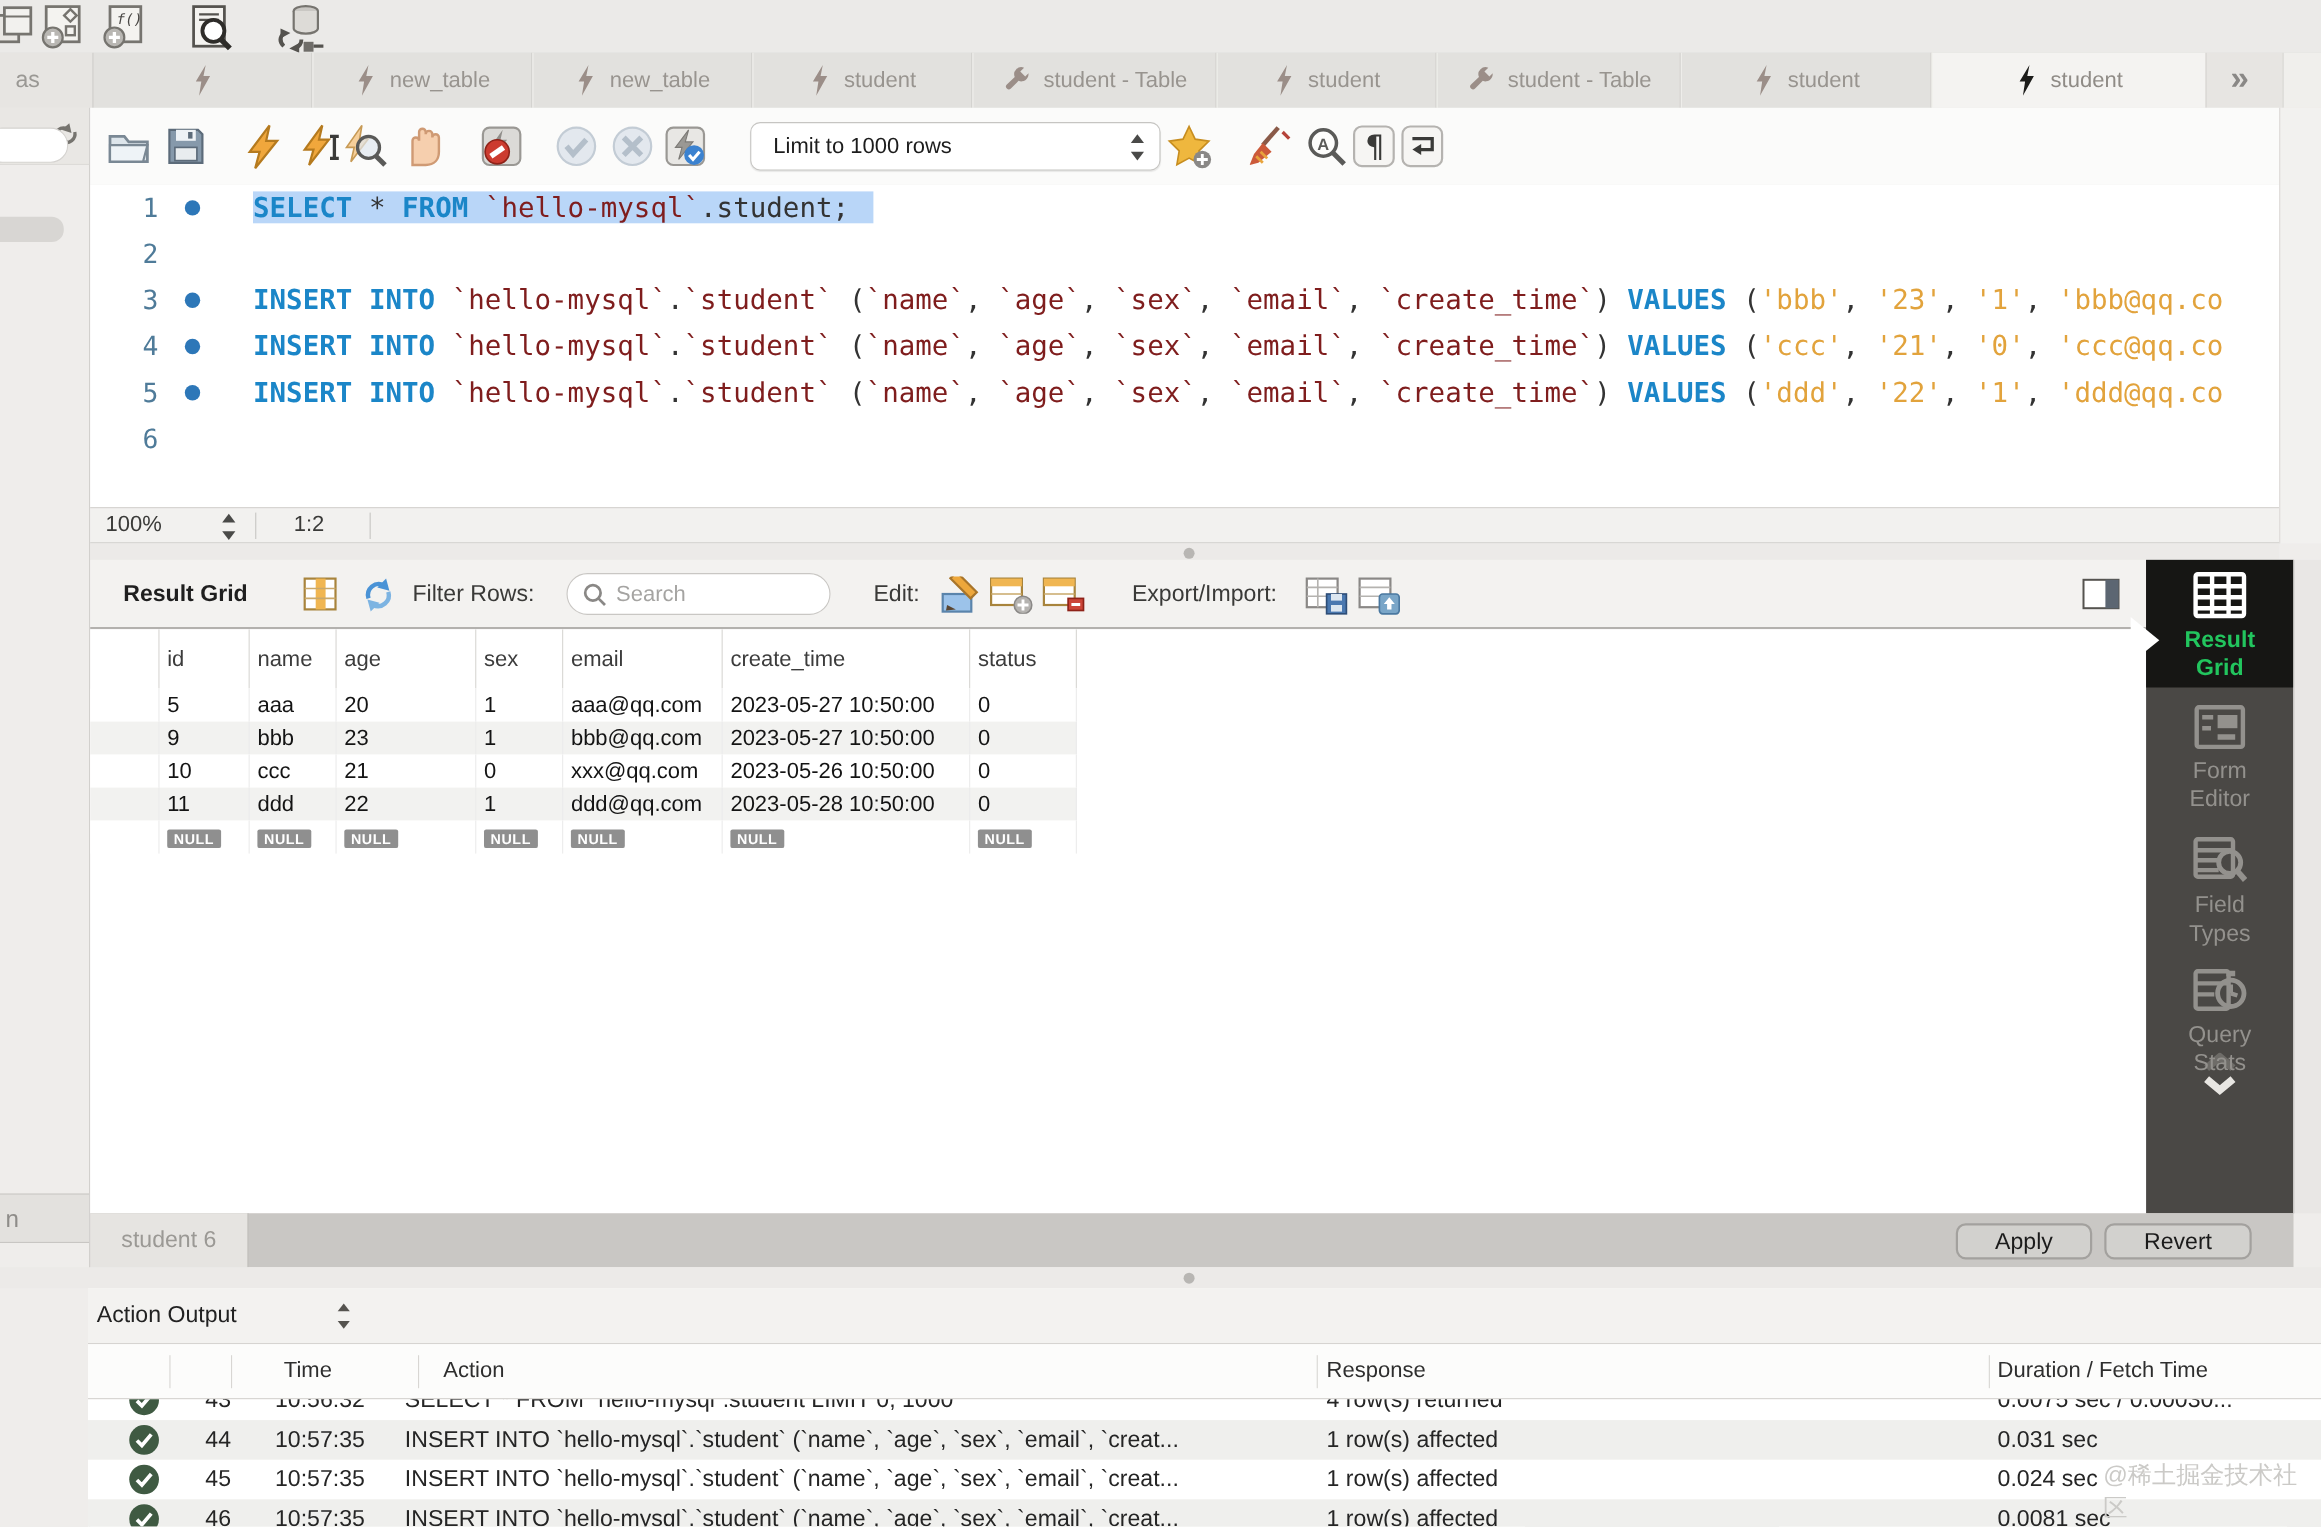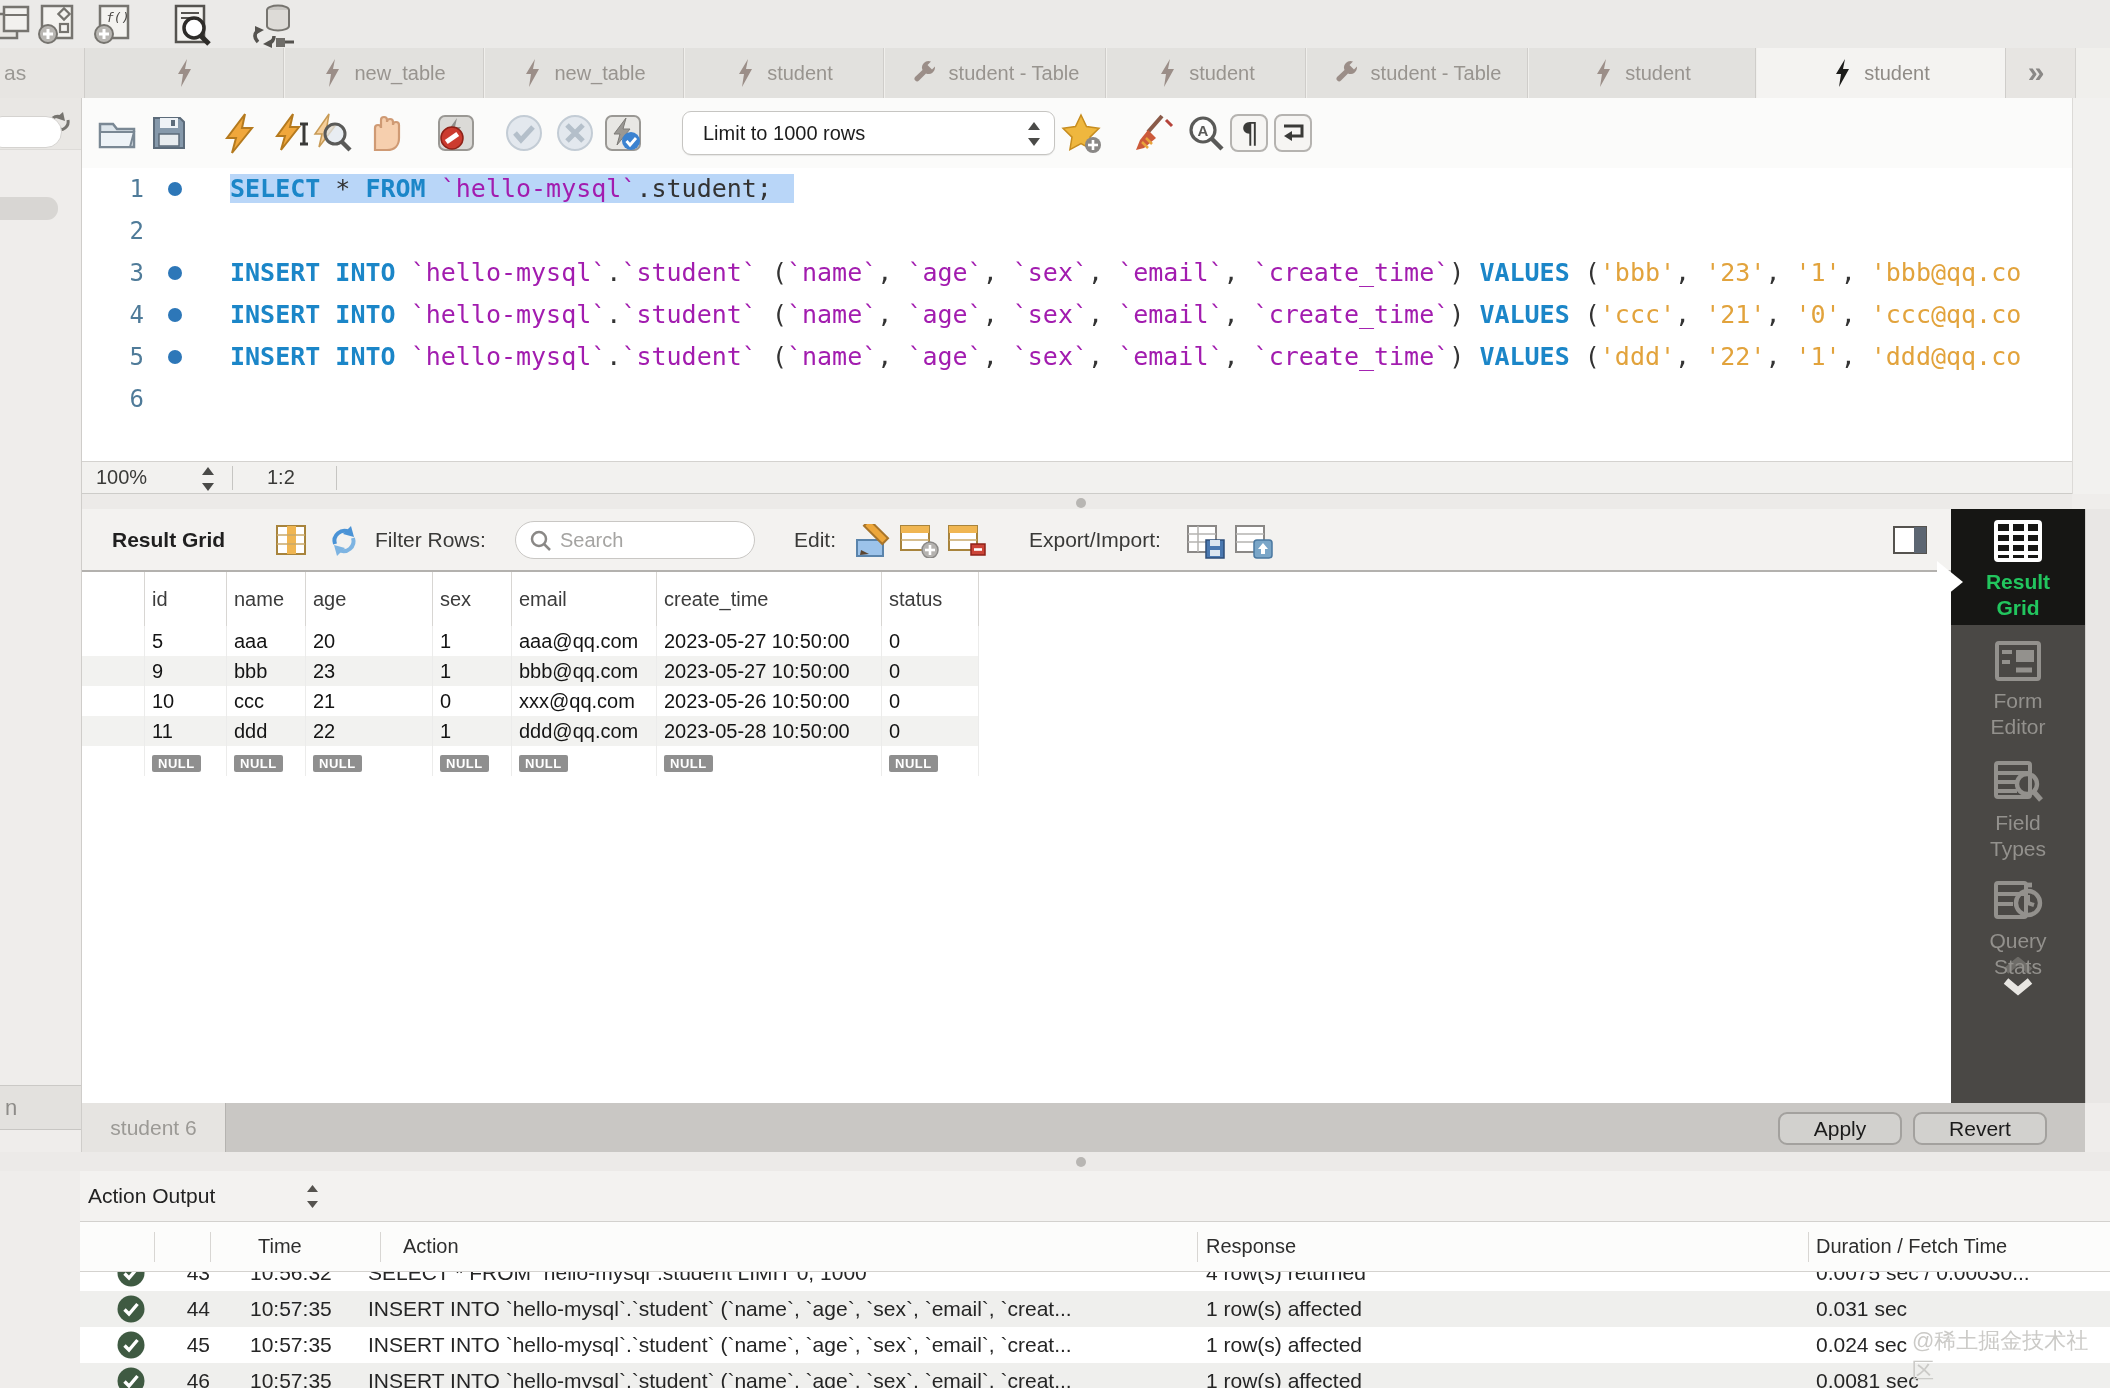--- a/index.html
+++ b/index.html
@@ -7,21 +7,21 @@
   #app{position:relative;width:2110px;height:1388px;background:#efedeb;overflow:hidden;}
   .abs{position:absolute;}
   svg{display:block;}
 
   
   #topbar{left:0;top:0;width:2110px;height:48px;background:#ebeae8;border-bottom:1px solid #dddcda;}
   #topbar .tbi{position:absolute;top:4px;}
 
   
   #tabbar{left:0;top:48px;width:2110px;height:50px;background:#e7e5e2;}
-  #schemas-frag{position:absolute;left:4px;top:0;line-height:50px;font-size:21px;color:#9a9894;}
+  #schemas-frag{position:absolute;left:14px;top:0;line-height:50px;font-size:21px;color:#9a9894;}
   #tabstrip{position:absolute;left:84px;top:0;height:50px;display:flex;}
   .tab{box-sizing:border-box;height:50px;display:flex;align-items:center;justify-content:center;gap:12px;
        background:#e2e1de;border-right:1px solid #cfcdca;border-left:1px solid #f0efec;}
   .tab:first-child{border-left:1px solid #cfcdca;}
   .tab .tlabel{font-size:20px;color:#98948f;}
   .tab.active{background:#f4f3f1;}
   .tab.active .tlabel{color:#8f8b86;}
   #tab-overflow{position:absolute;left:2006px;top:0;width:60px;height:50px;line-height:48px;text-align:center;
        font-size:30px;color:#8a8886;font-weight:bold;}
   #tabbar-corner{position:absolute;left:2075px;top:0;width:35px;height:50px;background:#f0efec;border-left:1px solid #d5d3d0;}
@@ -38,21 +38,21 @@
   #limit-dd .stepper{position:absolute;right:12px;top:8px;}
 
   
   #editor{left:82px;top:168px;width:1990px;height:293px;background:#ffffff;overflow:hidden;font-family:"DejaVu Sans Mono",monospace;}
   .ed-row{position:relative;height:42px;line-height:42px;white-space:pre;}
   .ed-num{position:absolute;left:0;top:0;width:62px;text-align:right;color:#4f7b99;font-size:24px;}
   .ed-bp{position:absolute;left:86px;top:14px;width:14px;height:14px;border-radius:50%;background:#2d77b8;}
   .ed-text{position:absolute;left:148px;top:0;font-size:25px;}
   .ed-text .sel{background:#b9d6f8;padding-right:22px;}
   .tk-k{color:#1b86c8;font-weight:bold;}
-  .tk-i{color:#a21caf;}
+  .tk-i{color:#7f1d1d;}
   .tk-s{color:#e2a33c;}
   .tk-p{color:#333333;}
 
   
   #edstatus{left:82px;top:461px;width:1990px;height:33px;background:#f2f1ef;border-top:1px solid #d4d2cf;
       border-bottom:1px solid #cdccc9;box-sizing:border-box;font-size:20px;color:#3a3a38;}
   #edstatus .cell{position:absolute;top:0;line-height:31px;}
   #edstatus .vdiv{position:absolute;top:4px;width:1px;height:24px;background:#c6c5c2;}
 
   

